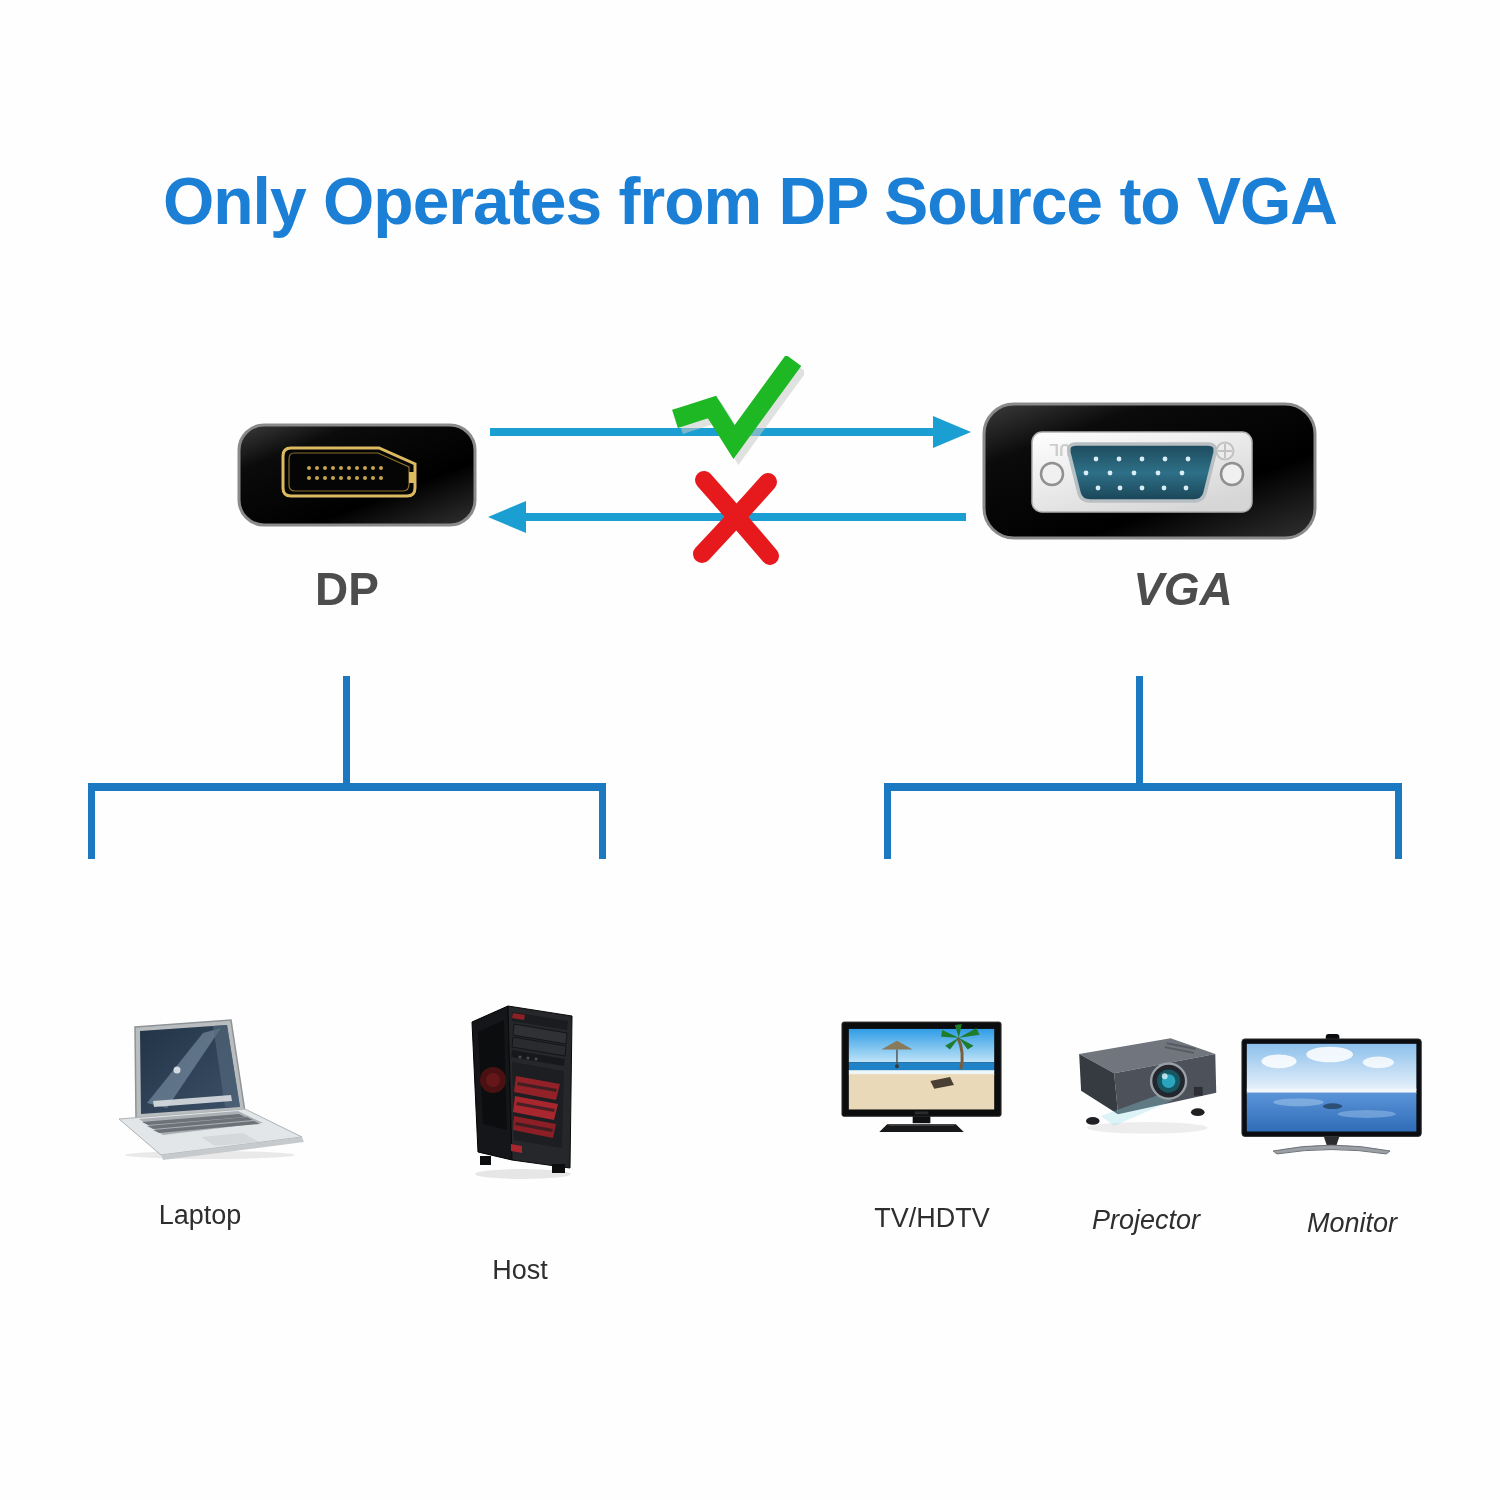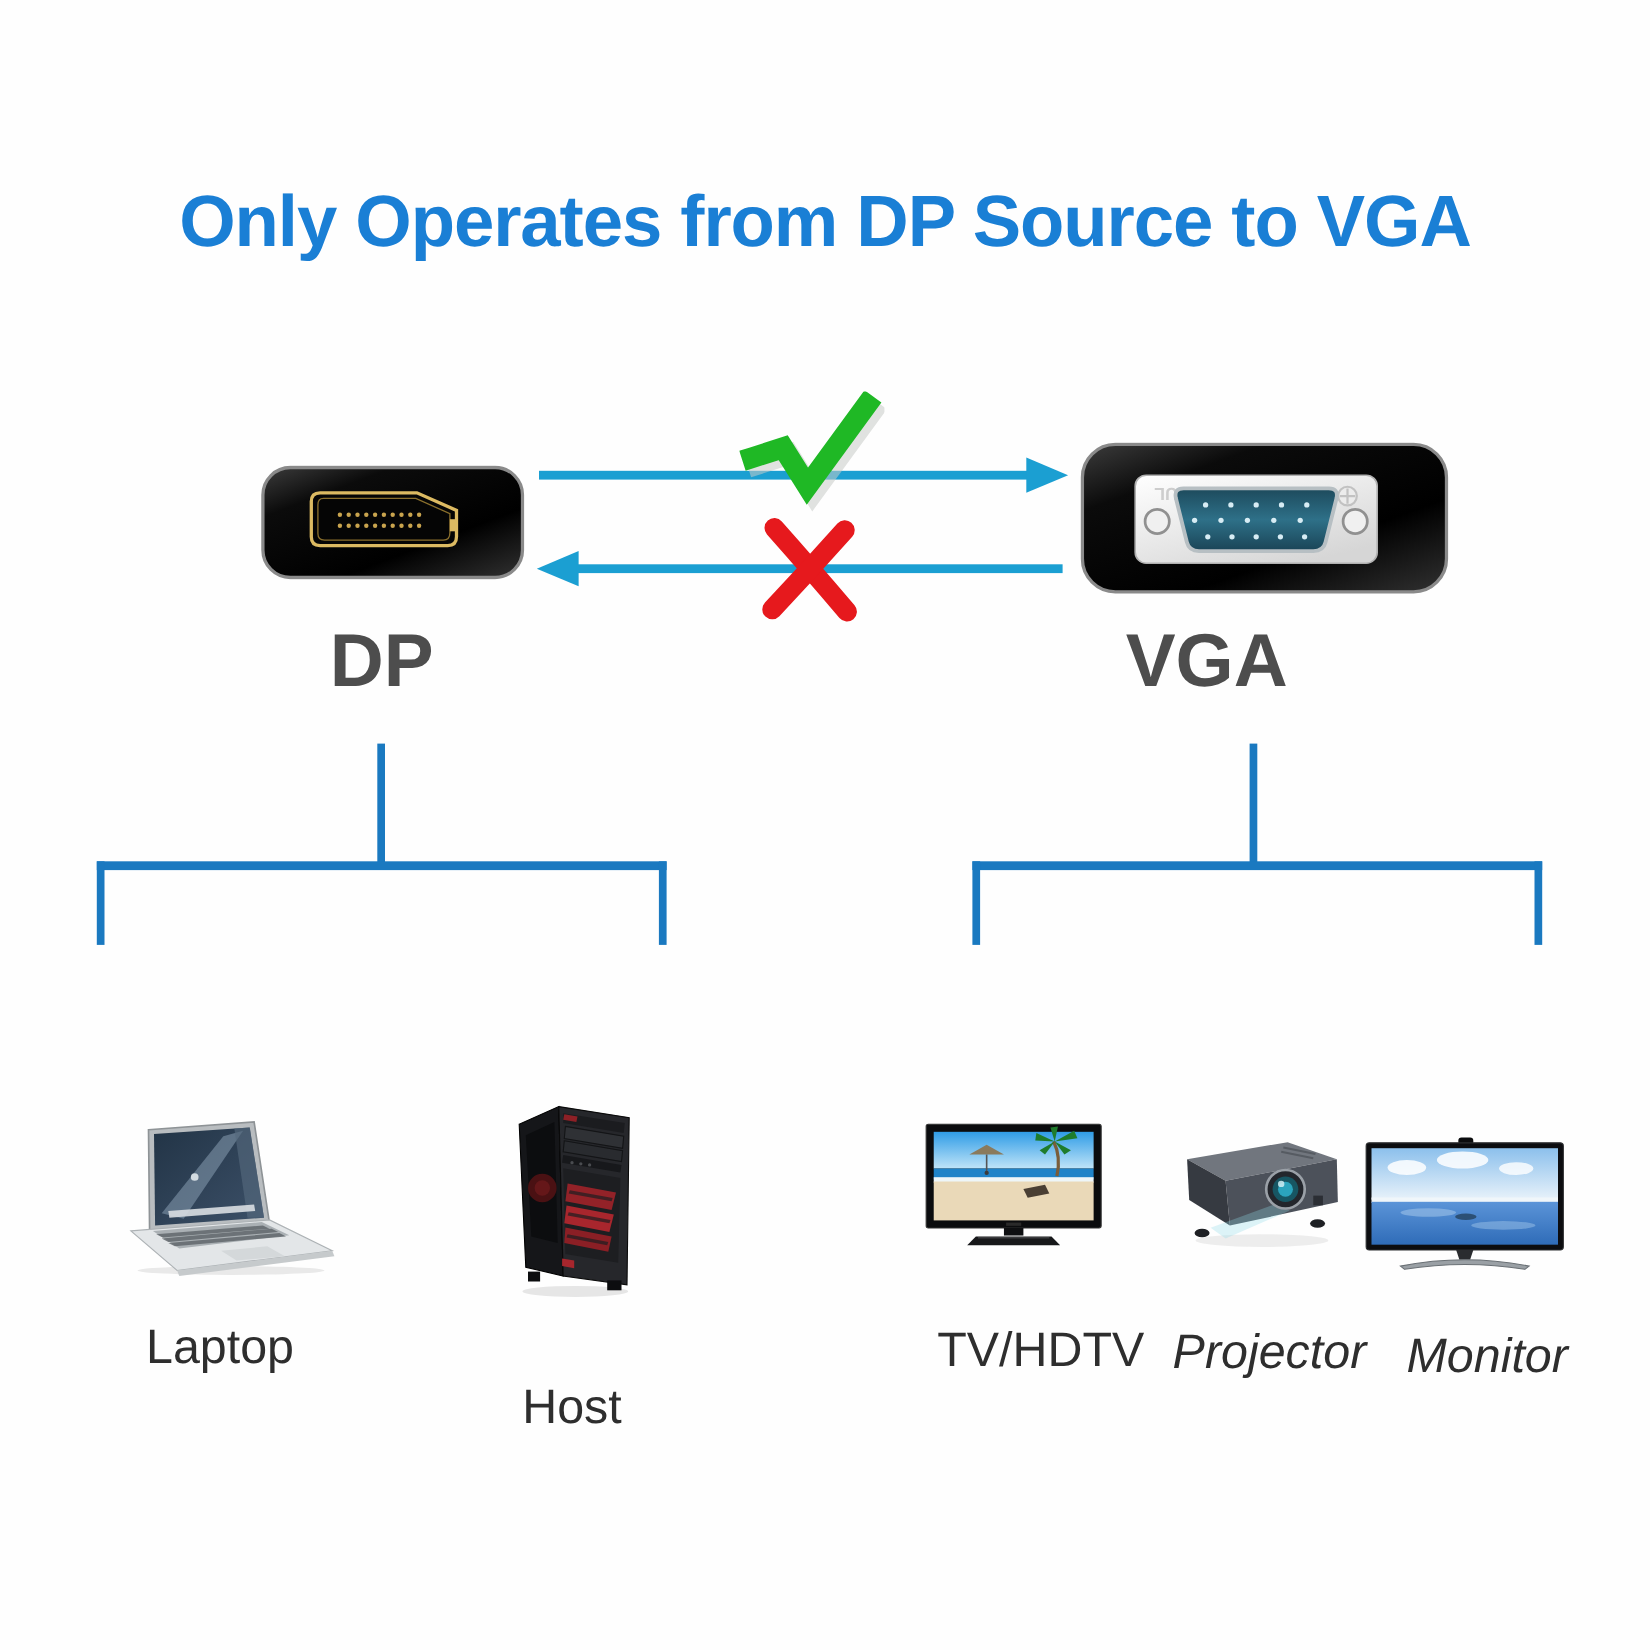--- a/index.html
+++ b/index.html
@@ -6,27 +6,27 @@
   .canvas{
     position:relative;width:1500px;height:1500px;background:#fefefe;overflow:hidden;
     font-family:"Liberation Sans", sans-serif;
   }
   .abs{position:absolute;}
   .page-title{
     left:0;top:163px;width:1500px;text-align:center;
     font-size:66px;font-weight:bold;letter-spacing:-1px;color:#1a7fd5;
   }
   .conn-label{
-    font-size:68px;font-weight:bold;color:#4d4d4d;text-align:center;
+    font-size:46px;font-weight:bold;color:#4d4d4d;text-align:center;
   }
   .dp-label{left:277px;top:562px;width:140px;}
-  .vga-label{left:1022px;top:562px;width:150px;}
+  .vga-label{left:1108px;top:562px;width:150px;font-style:italic;}
   .bracket-part{background:#1a79c0;}
   .devlabel{
-    font-size:44px;color:#2e2e2e;text-align:center;
+    font-size:27px;color:#2e2e2e;text-align:center;
   }
 </style>
 </head>
 <body>
 
 <div class="canvas">
 
   <div class="abs page-title">Only Operates from DP Source to VGA</div>
 
   <svg class="abs" style="left:237px;top:423px;" width="240" height="104" viewBox="0 0 240 104">

